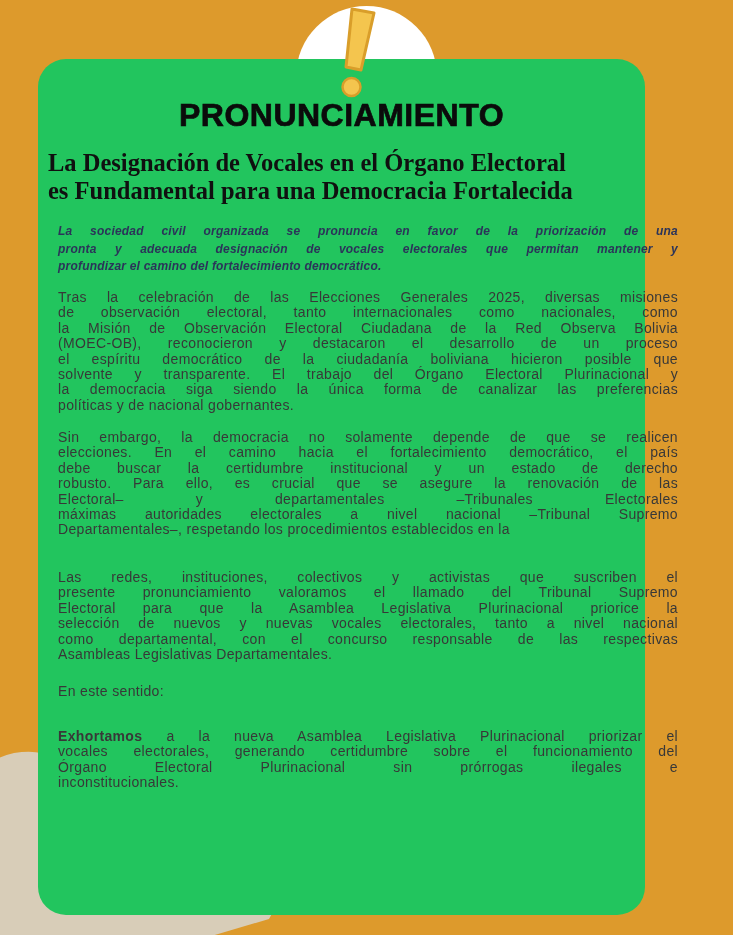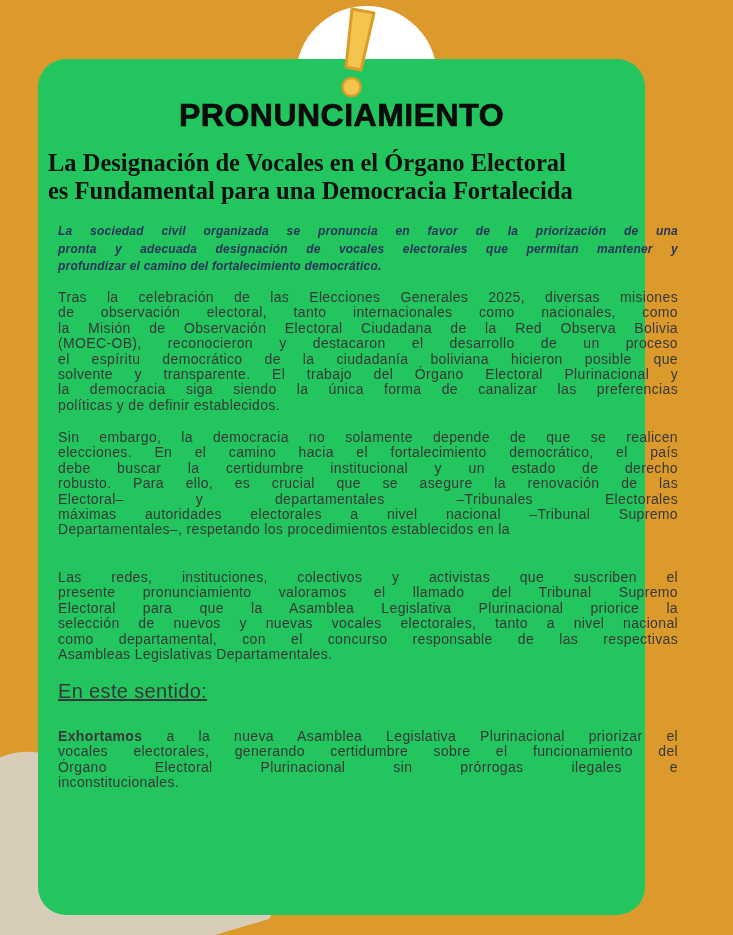--- a/index.html
+++ b/index.html
@@ -72,25 +72,24 @@
     line-height: 15.4px;
     color: #383838;
     letter-spacing: 0.35px;
   }
   .p1 { top: 231px; }
   .p2 { top: 371px; }
   .p3 { top: 511px; }
   .p4 { top: 670px; }
   .sentido {
     top: 625px; left: 20px; width: 620px;
-    font-size: 20px;
+    font-size: 14px;
     line-height: 15.4px;
     color: #383838;
     letter-spacing: 0.35px;
-    text-decoration: underline;
   }
   .jline { text-align: justify; text-align-last: justify; }
   .lead .jline:last-child,
   .para .jline:last-child { text-align-last: left; }
   .p4 b { font-weight: bold; }
 </style>
 </head>
 <body>
 
 <div class="stage">
@@ -117,21 +116,21 @@
       </div>
 
     <div class="abs para p1">
         <div class="jline">Tras la celebración de las Elecciones Generales 2025, diversas misiones</div>
         <div class="jline">de observación electoral, tanto internacionales como nacionales, como</div>
         <div class="jline">la Misión de Observación Electoral Ciudadana de la Red Observa Bolivia</div>
         <div class="jline">(MOEC-OB), reconocieron y destacaron el desarrollo de un proceso</div>
         <div class="jline">el espíritu democrático de la ciudadanía boliviana hicieron posible que</div>
         <div class="jline">solvente y transparente. El trabajo del Órgano Electoral Plurinacional y</div>
         <div class="jline">la democracia siga siendo la única forma de canalizar las preferencias</div>
-        <div class="jline">políticas y de definir establecidos.</div>
+        <div class="jline">políticas y de nacional gobernantes.</div>
       </div>
 
     <div class="abs para p2">
         <div class="jline">Sin embargo, la democracia no solamente depende de que se realicen</div>
         <div class="jline">elecciones. En el camino hacia el fortalecimiento democrático, el país</div>
         <div class="jline">debe buscar la certidumbre institucional y un estado de derecho</div>
         <div class="jline">robusto. Para ello, es crucial que se asegure la renovación de las</div>
         <div class="jline">Electoral– y departamentales –Tribunales Electorales</div>
         <div class="jline">máximas autoridades electorales a nivel nacional –Tribunal Supremo</div>
         <div class="jline">Departamentales–, respetando los procedimientos establecidos en la</div>

